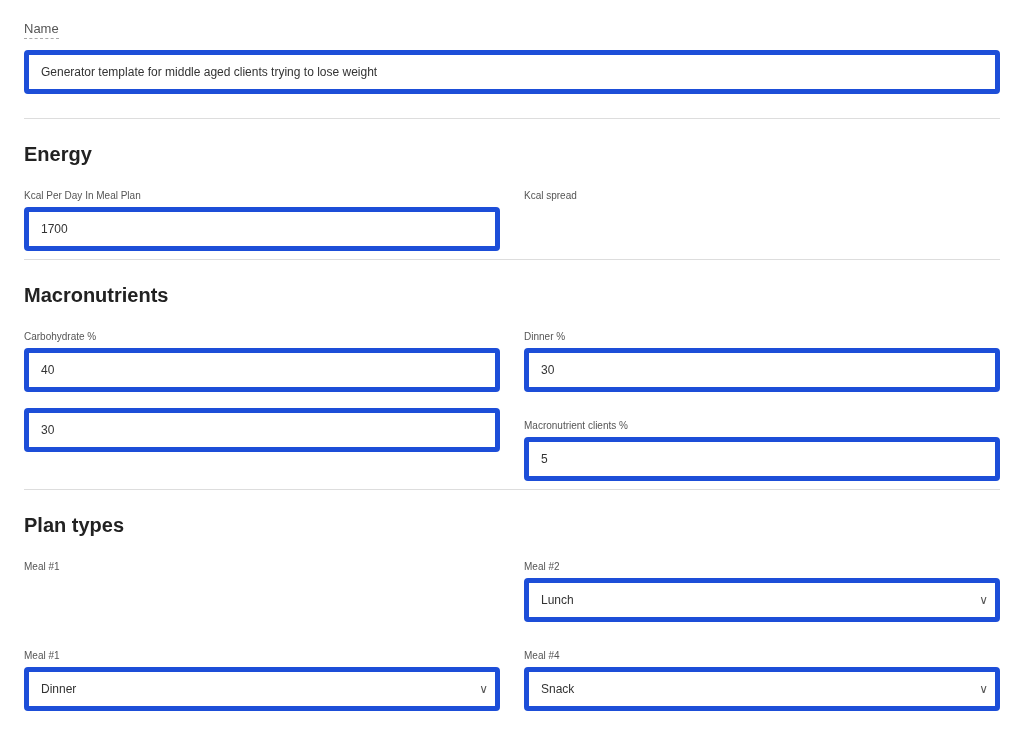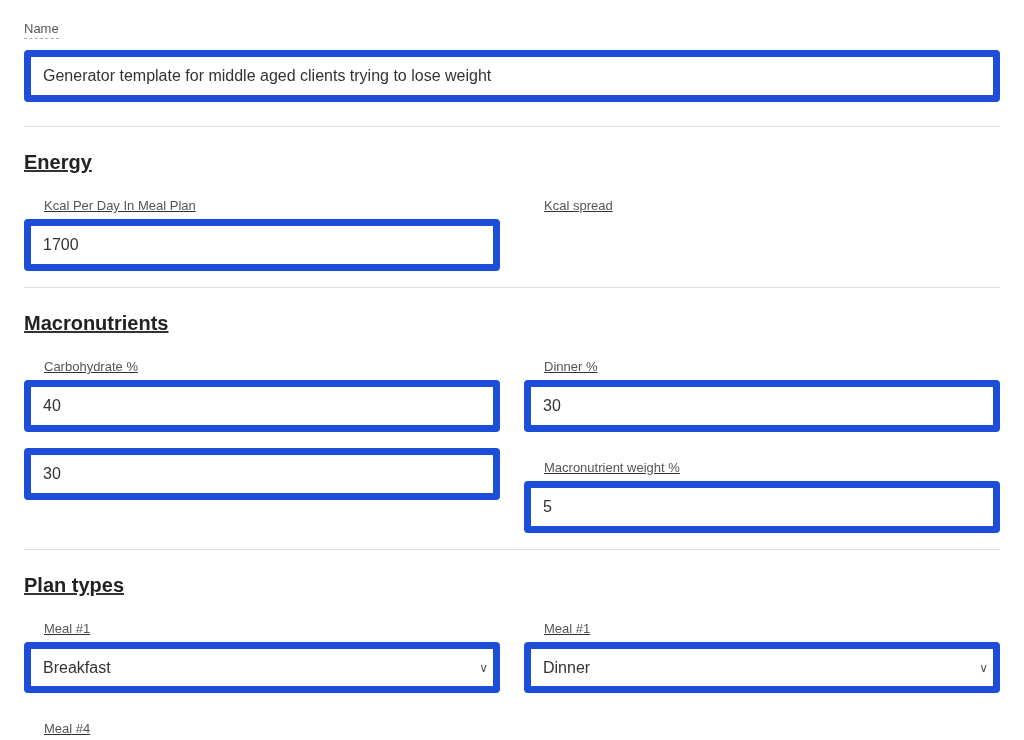--- a/index.html
+++ b/index.html
@@ -11,35 +11,33 @@
     body {
       font-family: Arial, sans-serif;
       background: #fff;
       color: #333;
       font-size: 14px;
       padding: 20px 24px;
     }
 
     .section {
       border-bottom: 1px solid #ddd;
-      padding-bottom: 16px;
+      padding-bottom: 8px;
       margin-bottom: 24px;
-      text-decoration: underline;
     }
 
     .section:last-child {
       border-bottom: none;
     }
 
     .field-label {
-      font-size: 13px;
+      font-size: 10px;
       color: #555;
       margin-bottom: 6px;
       margin-top: 12px;
-      margin-left: 20px;
     }
 
     .section-title {
       font-size: 20px;
       font-weight: bold;
       color: #222;
       margin-bottom: 12px;
     }
 
     .name-label {
@@ -48,24 +46,24 @@
       margin-bottom: 11px;
       border-bottom: 1px dashed #aaa;
       display: inline-block;
       padding-bottom: 2px;
     }
 
     input[type="text"],
     input[type="number"],
     select {
       width: 100%;
-      border: 7px solid #1d4ed8;
+      border: 5px solid #1d4ed8;
       border-radius: 4px;
       padding: 10px 12px;
-      font-size: 16px;
+      font-size: 12px;
       color: #333;
       background: #fff;
       outline: none;
       appearance: none;
       -webkit-appearance: none;
     }
 
     .two-col {
       display: grid;
       grid-template-columns: 1fr 1fr;
@@ -126,35 +124,38 @@
       <input type="text" value="40" style="">
     </div>
     <div>
       <div class="field-label">Dinner %</div>
       <input type="text" value="30" style="">
     </div>
     <div>
       <input type="text" value="30" style="">
     </div>
     <div>
-      <div class="field-label">Macronutrient weight %</div>
+      <div class="field-label">Macronutrient clients %</div>
       <input type="text" value="5" style="">
     </div>
   </div>
 </div>
 
 <div class="section">
   <div class="section-title">Plan types</div>
   <div class="two-col">
     <div>
       <div class="field-label">Meal #1</div>
+    </div>
+    <div>
+      <div class="field-label">Meal #2</div>
       <div class="select-wrapper">
         <select>
           <option>Breakfast</option>
-          <option>Lunch</option>
+          <option selected="">Lunch</option>
           <option>Dinner</option>
           <option>Snack</option>
           <option>Brunch</option>
         </select>
       </div>
     </div>
     <div>
       <div class="field-label">Meal #1</div>
       <div class="select-wrapper">
         <select>

